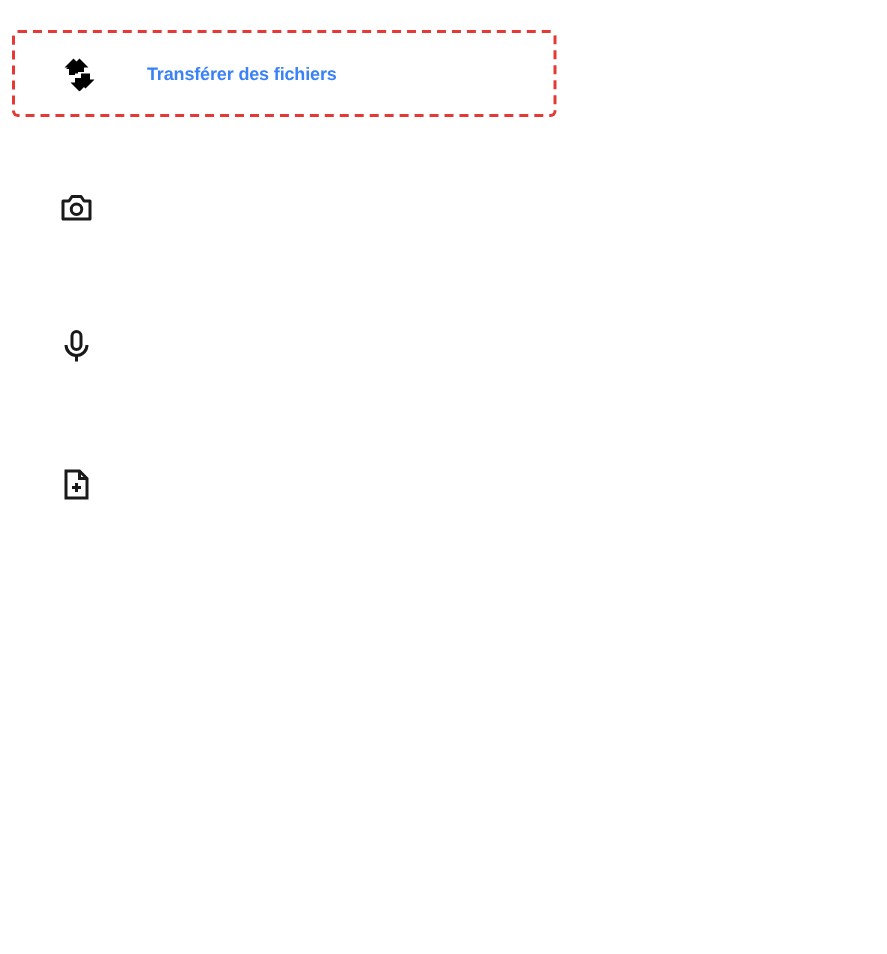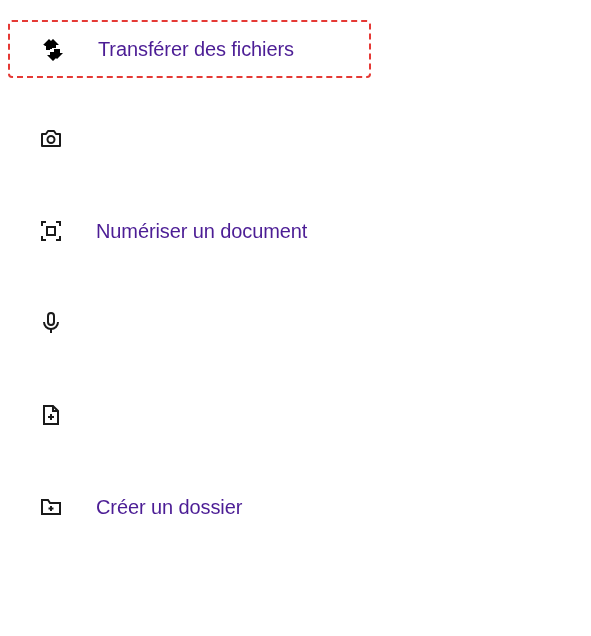--- a/index.html
+++ b/index.html
@@ -35,24 +35,24 @@
     }
     .icon-wrap {
       width: 26px;
       height: 26px;
       display: flex;
       align-items: center;
       justify-content: center;
       flex-shrink: 0;
     }
     .menu-label {
-      font-size: 20px;
-      color: #4c1d95;
+      font-size: 12px;
+      color: #3b82f6;
       margin-left: 32px;
-      font-weight: 400;
+      font-weight: 700;
       letter-spacing: -0.1px;
     }
     svg {
       width: 24px;
       height: 24px;
     }
   </style>
 </head>
 <body>
 
@@ -77,32 +77,20 @@
 
   <div class="menu-item">
     <span class="icon-wrap">
       <svg viewBox="0 0 24 24" fill="none" stroke="#1a1a1a" stroke-width="2">
         <path d="M3 7 L3 19 L21 19 L21 7 L17 7 L15 4 L9 4 L7 7 Z" stroke-linejoin="round"></path>
         <circle cx="12" cy="12.5" r="3.5"></circle>
       </svg>
     </span>
   </div>
 
-  <div class="menu-item">
-    <span class="icon-wrap">
-      <svg viewBox="0 0 24 24" fill="none" stroke="#1a1a1a" stroke-width="2">
-        <path d="M3 7 L3 3 L7 3"></path>
-        <path d="M17 3 L21 3 L21 7"></path>
-        <path d="M21 17 L21 21 L17 21"></path>
-        <path d="M7 21 L3 21 L3 17"></path>
-        <rect x="8" y="8" width="8" height="8"></rect>
-      </svg>
-    </span>
-    <span class="menu-label">Numériser un document</span>
-  </div>
 
   <div class="menu-item">
     <span class="icon-wrap">
       <svg viewBox="0 0 24 24" fill="none" stroke="#1a1a1a" stroke-width="2">
         <rect x="9" y="2" width="6" height="12" rx="3"></rect>
         <path d="M5 11 A7 7 0 0 0 19 11"></path>
         <line x1="12" y1="18" x2="12" y2="22"></line>
       </svg>
     </span>
   </div>
@@ -112,24 +100,14 @@
     <span class="icon-wrap">
       <svg viewBox="0 0 24 24" fill="none" stroke="#1a1a1a" stroke-width="2">
         <path d="M5 3 L14 3 L19 8 L19 21 L5 21 Z"></path>
         <path d="M14 3 L14 8 L19 8"></path>
         <line x1="12" y1="11" x2="12" y2="17"></line>
         <line x1="9" y1="14" x2="15" y2="14"></line>
       </svg>
     </span>
   </div>
 
-  <div class="menu-item">
-    <span class="icon-wrap">
-      <svg viewBox="0 0 24 24" fill="none" stroke="#1a1a1a" stroke-width="2">
-        <path d="M3 5 L9 5 L11 8 L21 8 L21 19 L3 19 Z"></path>
-        <line x1="12" y1="11" x2="12" y2="16"></line>
-        <line x1="9.5" y1="13.5" x2="14.5" y2="13.5"></line>
-      </svg>
-    </span>
-    <span class="menu-label">Créer un dossier</span>
-  </div>
 
 </div>
 
 </body></html>

